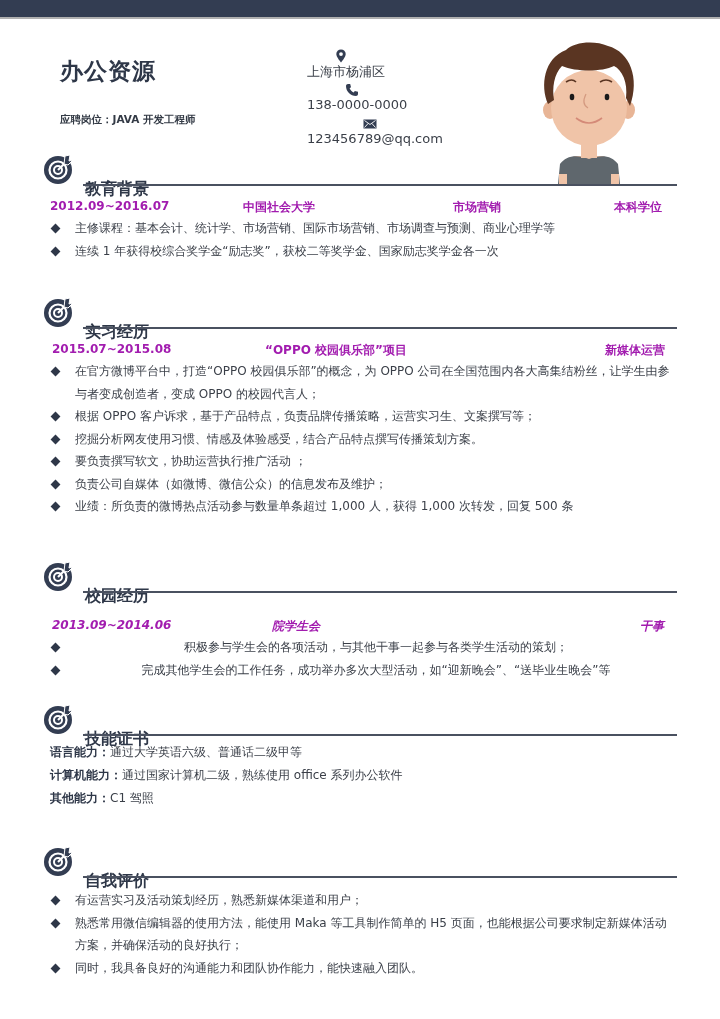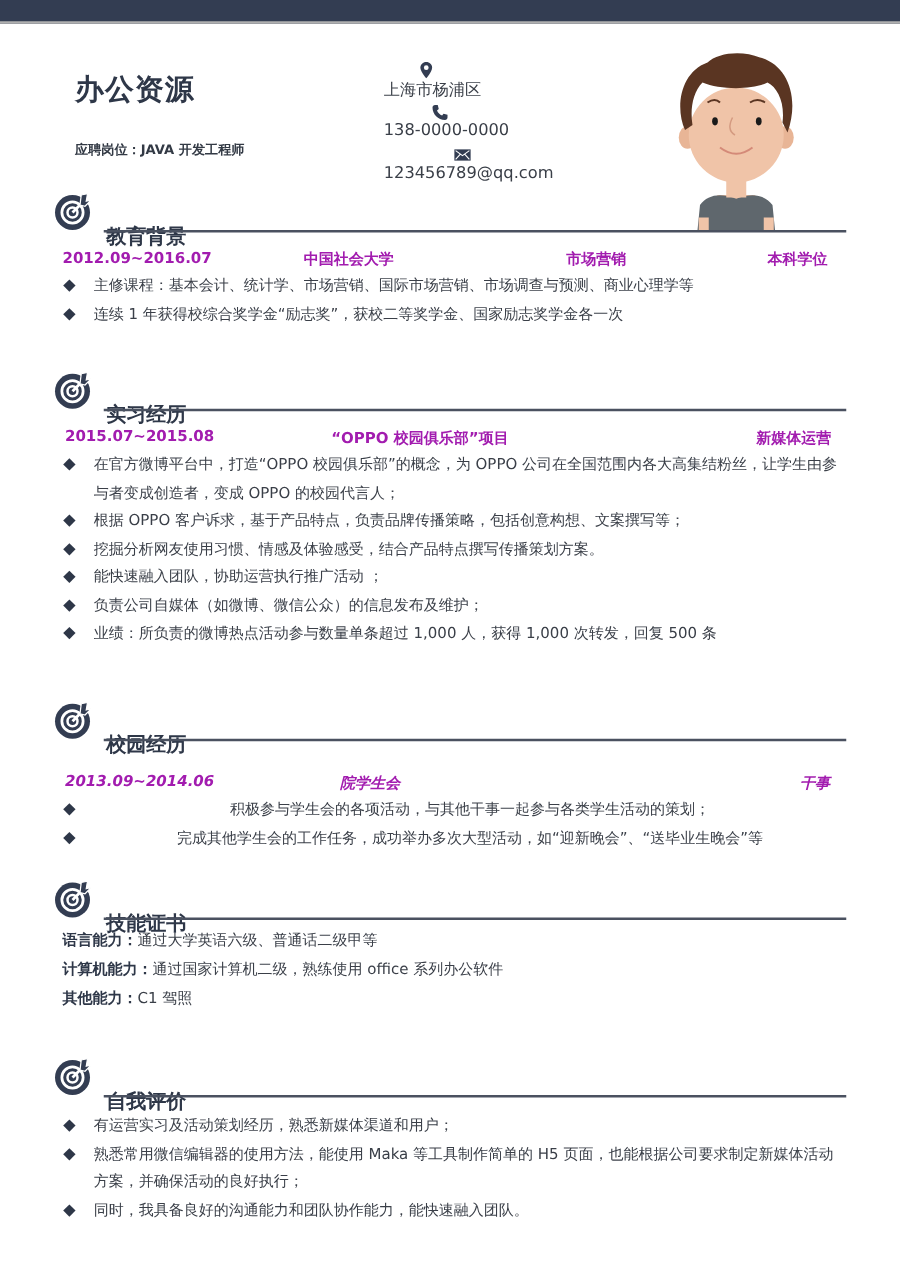--- a/index.html
+++ b/index.html
@@ -118,25 +118,25 @@
     <div class="sec-title">实习经历</div>
     <div class="sec-line"></div>
   </div>
   <div class="row3" style="margin-top:8px;">
     <span style="left:9px;">2015.07~2015.08</span>
     <span style="left:222px;">“OPPO 校园俱乐部”项目</span>
     <span style="left:562px;">新媒体运营</span>
   </div>
   <ul class="bullets">
     <li><i class="dia"></i><span>在官方微博平台中，打造“OPPO 校园俱乐部”的概念，为 OPPO 公司在全国范围内各大高集结粉丝，让学生由参与者变成创造者，变成 OPPO 的校园代言人；</span></li>
-    <li><i class="dia"></i><span>根据 OPPO 客户诉求，基于产品特点，负责品牌传播策略，包括创意构想、文案撰写等；</span></li>
+    <li><i class="dia"></i><span>根据 OPPO 客户诉求，基于产品特点，负责品牌传播策略，运营实习生、文案撰写等；</span></li>
     <li><i class="dia"></i><span>挖掘分析网友使用习惯、情感及体验感受，结合产品特点撰写传播策划方案。</span></li>
   </ul>
   <ul class="bullets">
-    <li><i class="dia"></i><span>能快速融入团队，协助运营执行推广活动 ；</span></li>
+    <li><i class="dia"></i><span>要负责撰写软文，协助运营执行推广活动 ；</span></li>
     <li><i class="dia"></i><span>负责公司自媒体（如微博、微信公众）的信息发布及维护；</span></li>
     <li><i class="dia"></i><span>业绩：所负责的微博热点活动参与数量单条超过 1,000 人，获得 1,000 次转发，回复 500 条</span></li>
   </ul>
 </div>
 
 <div class="section" style="top:560px;text-align:center;">
   <div class="sec-head">
     <svg class="sec-icon" viewBox="0 0 32 32">
         <circle cx="15" cy="17" r="14" fill="#333d52"></circle>
         <circle cx="15" cy="17" r="8.5" fill="none" stroke="#fff" stroke-width="2.2"></circle>

